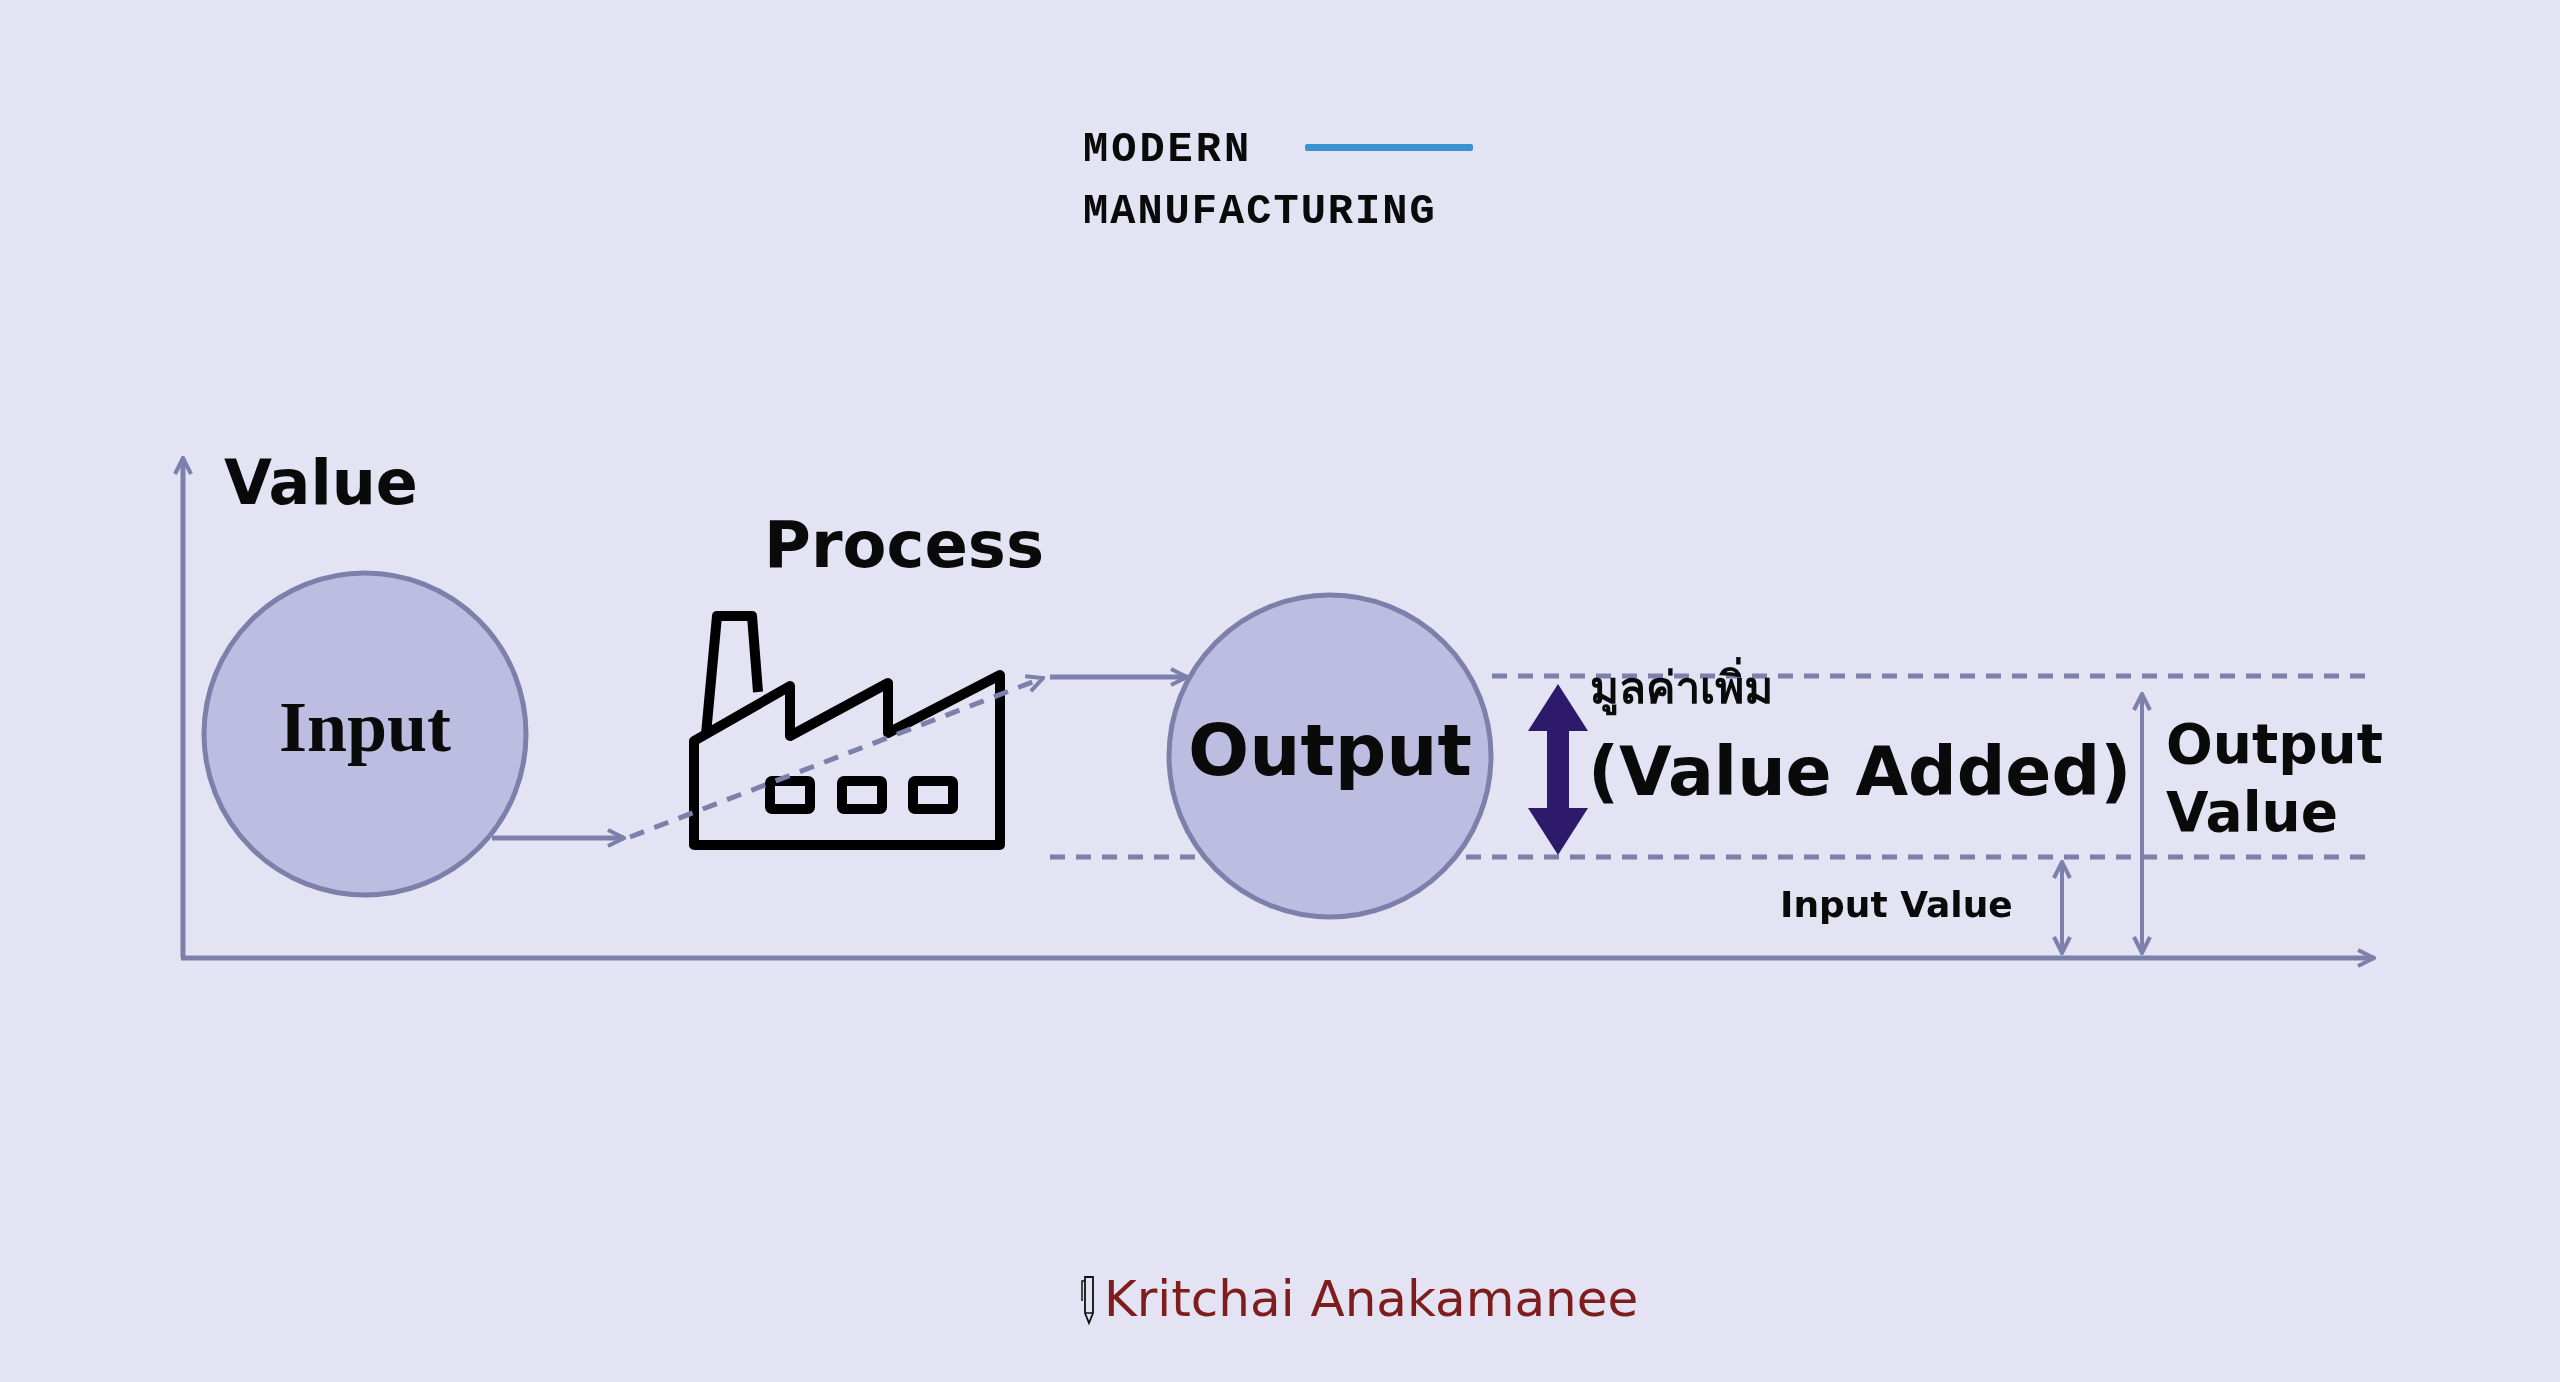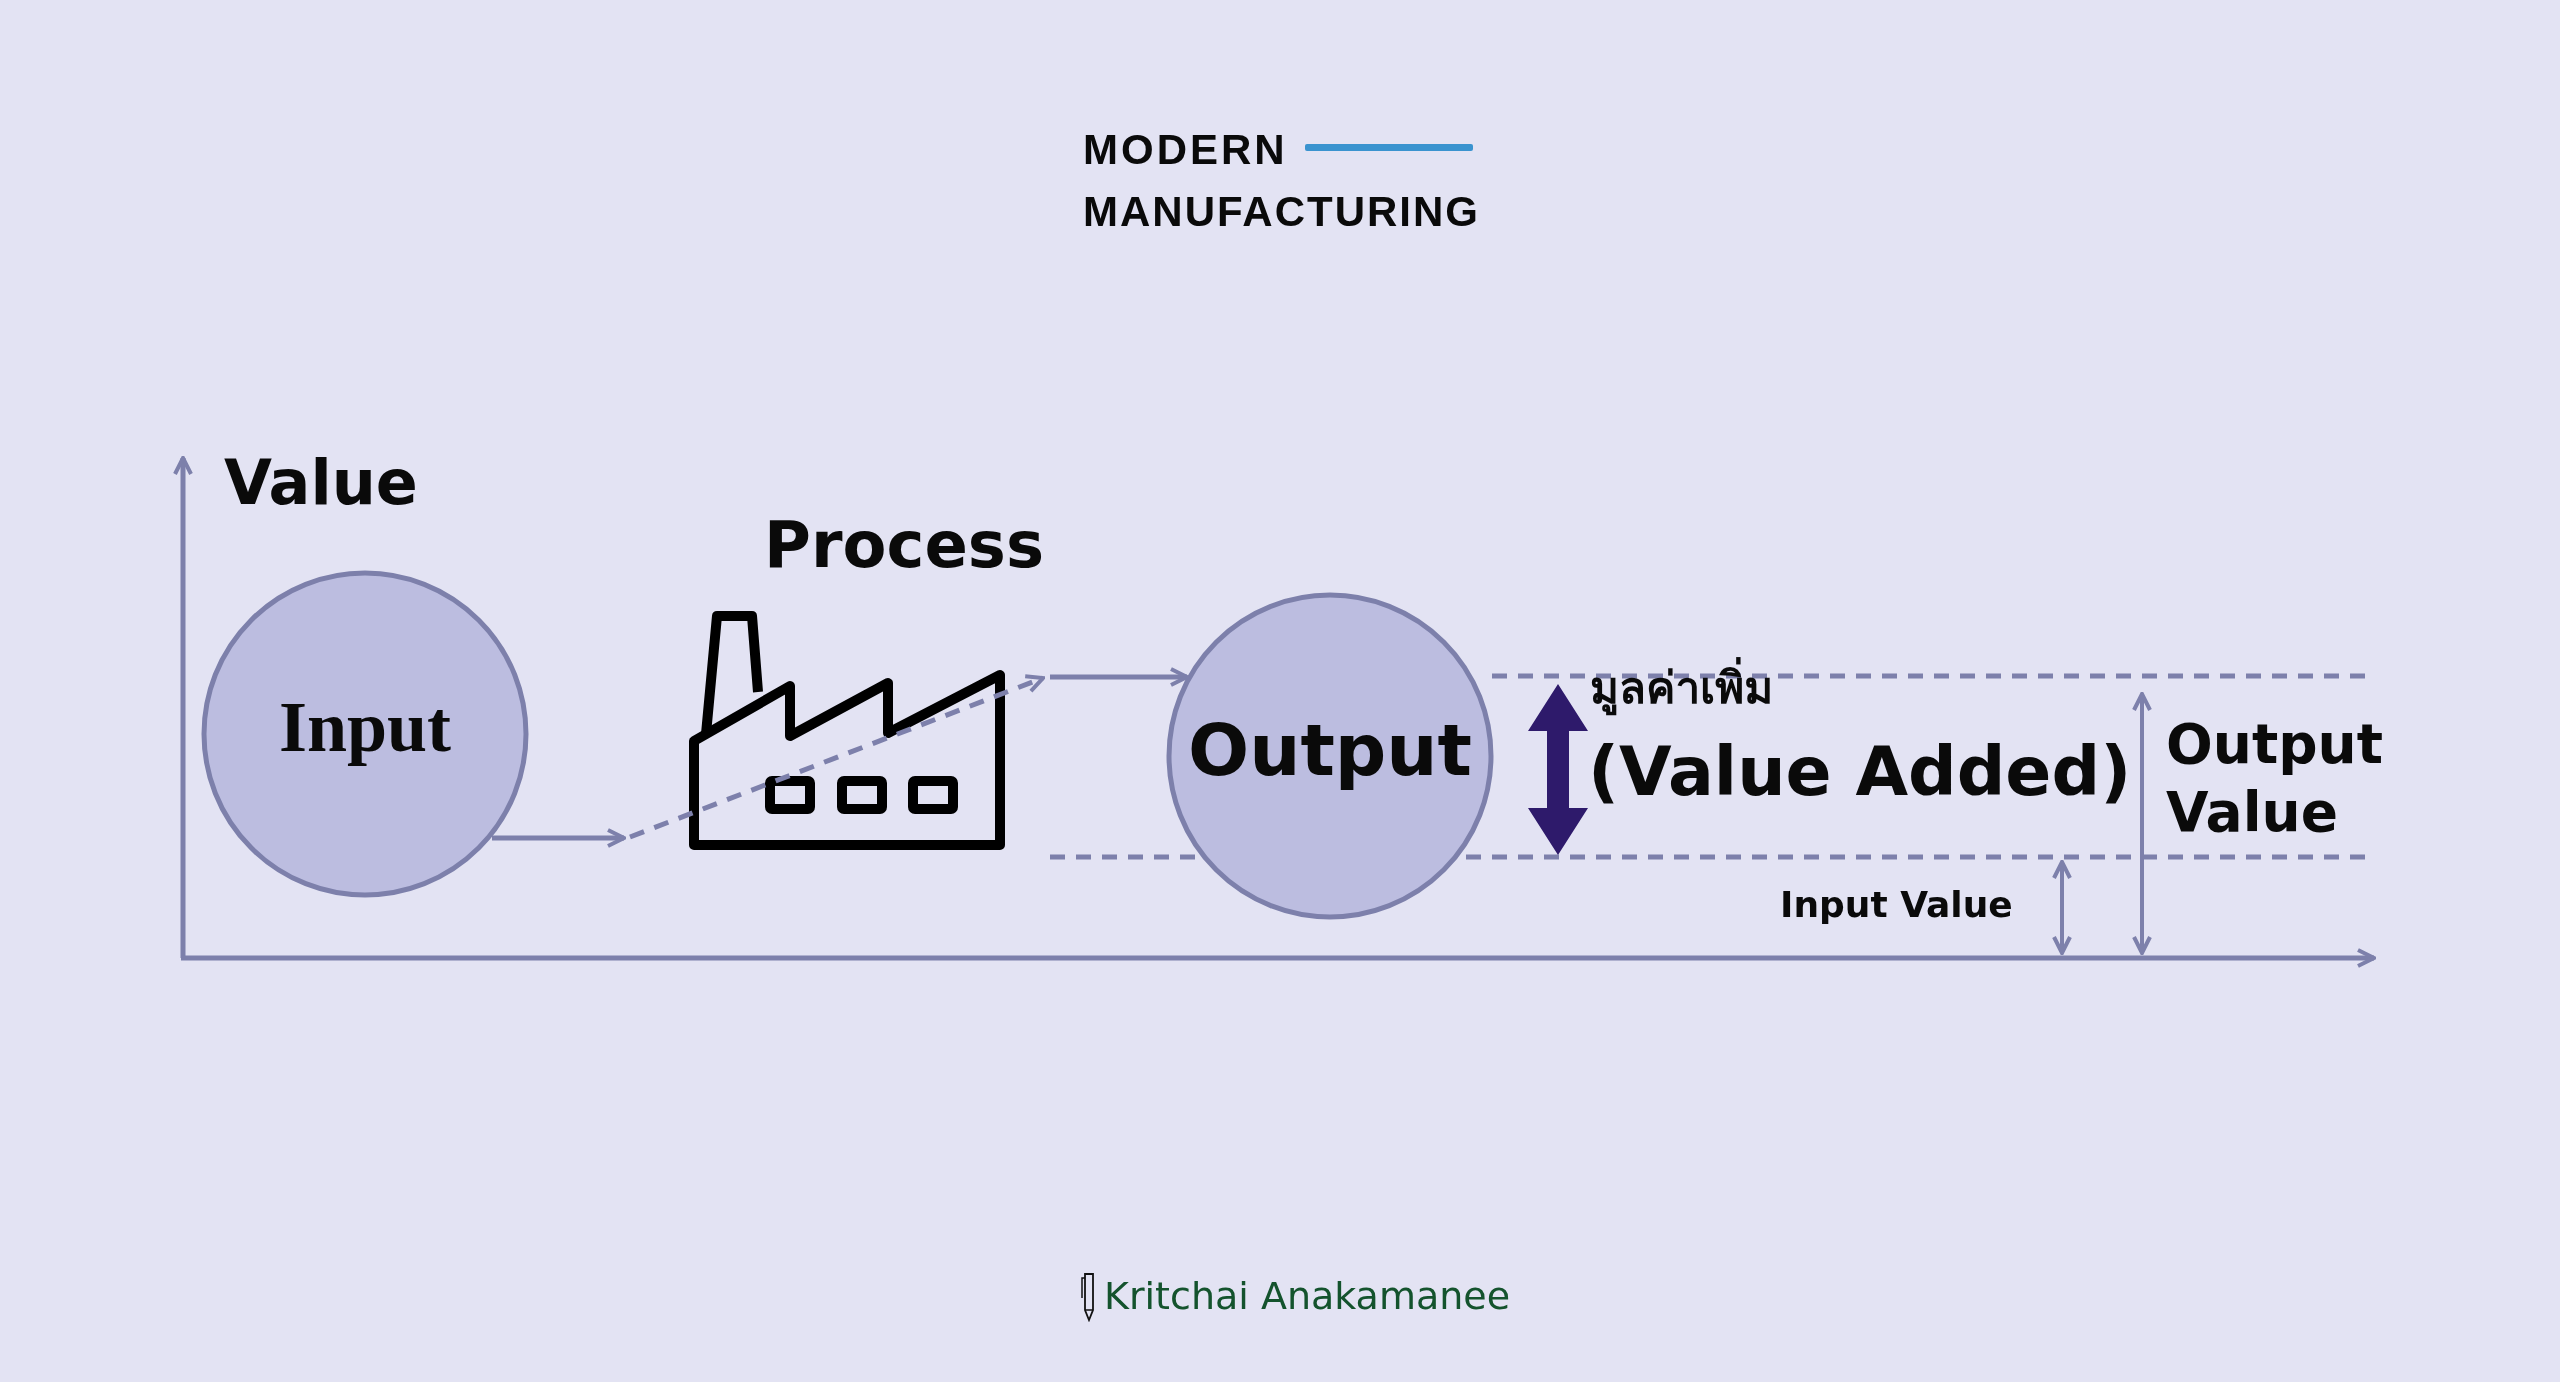--- a/index.html
+++ b/index.html
@@ -5,33 +5,33 @@
     html, body { margin: 0; padding: 0; }
     body {
       width: 2560px; height: 1382px; overflow: hidden;
       background: #e3e3f3;
       font-family: "DejaVu Sans", sans-serif;
       position: relative;
     }
     .abs { position: absolute; }
     #diagram { position: absolute; left: 0; top: 0; width: 2560px; height: 1382px; }
     .logo-line {
-      font-family: Liberation Sans, sans-serif;
+      font-family: Liberation Mono, monospace;
       font-weight: bold; color: #0a0a0a;
       font-size: 42px; letter-spacing: 3px; line-height: 48px;
       white-space: nowrap;
     }
     .logo-bar { background: #3a93cf; height: 7px; border-radius: 2px; }
     .lbl {
       font-family: "DejaVu Sans", sans-serif;
       font-weight: bold; color: #0a0a0a; white-space: nowrap;
     }
     .credit {
       font-family: "DejaVu Sans", sans-serif;
-      color: #14532d; font-size: 38px; white-space: nowrap;
+      color: #7f1d1d; font-size: 50px; white-space: nowrap;
     }
   </style>
 </head>
 <body>
 
 <svg id="diagram" width="2560" height="1382" viewBox="0 0 2560 1382" xmlns="http://www.w3.org/2000/svg">
   <defs>
     <marker id="arrowOpen" viewBox="0 0 20 20" refX="18" refY="10" markerWidth="20" markerHeight="20" markerUnits="userSpaceOnUse" orient="auto">
       <path d="M2,2 L18,10 L2,18" fill="none" stroke="#7d80ab" stroke-width="4" stroke-linejoin="miter"></path>
     </marker>

